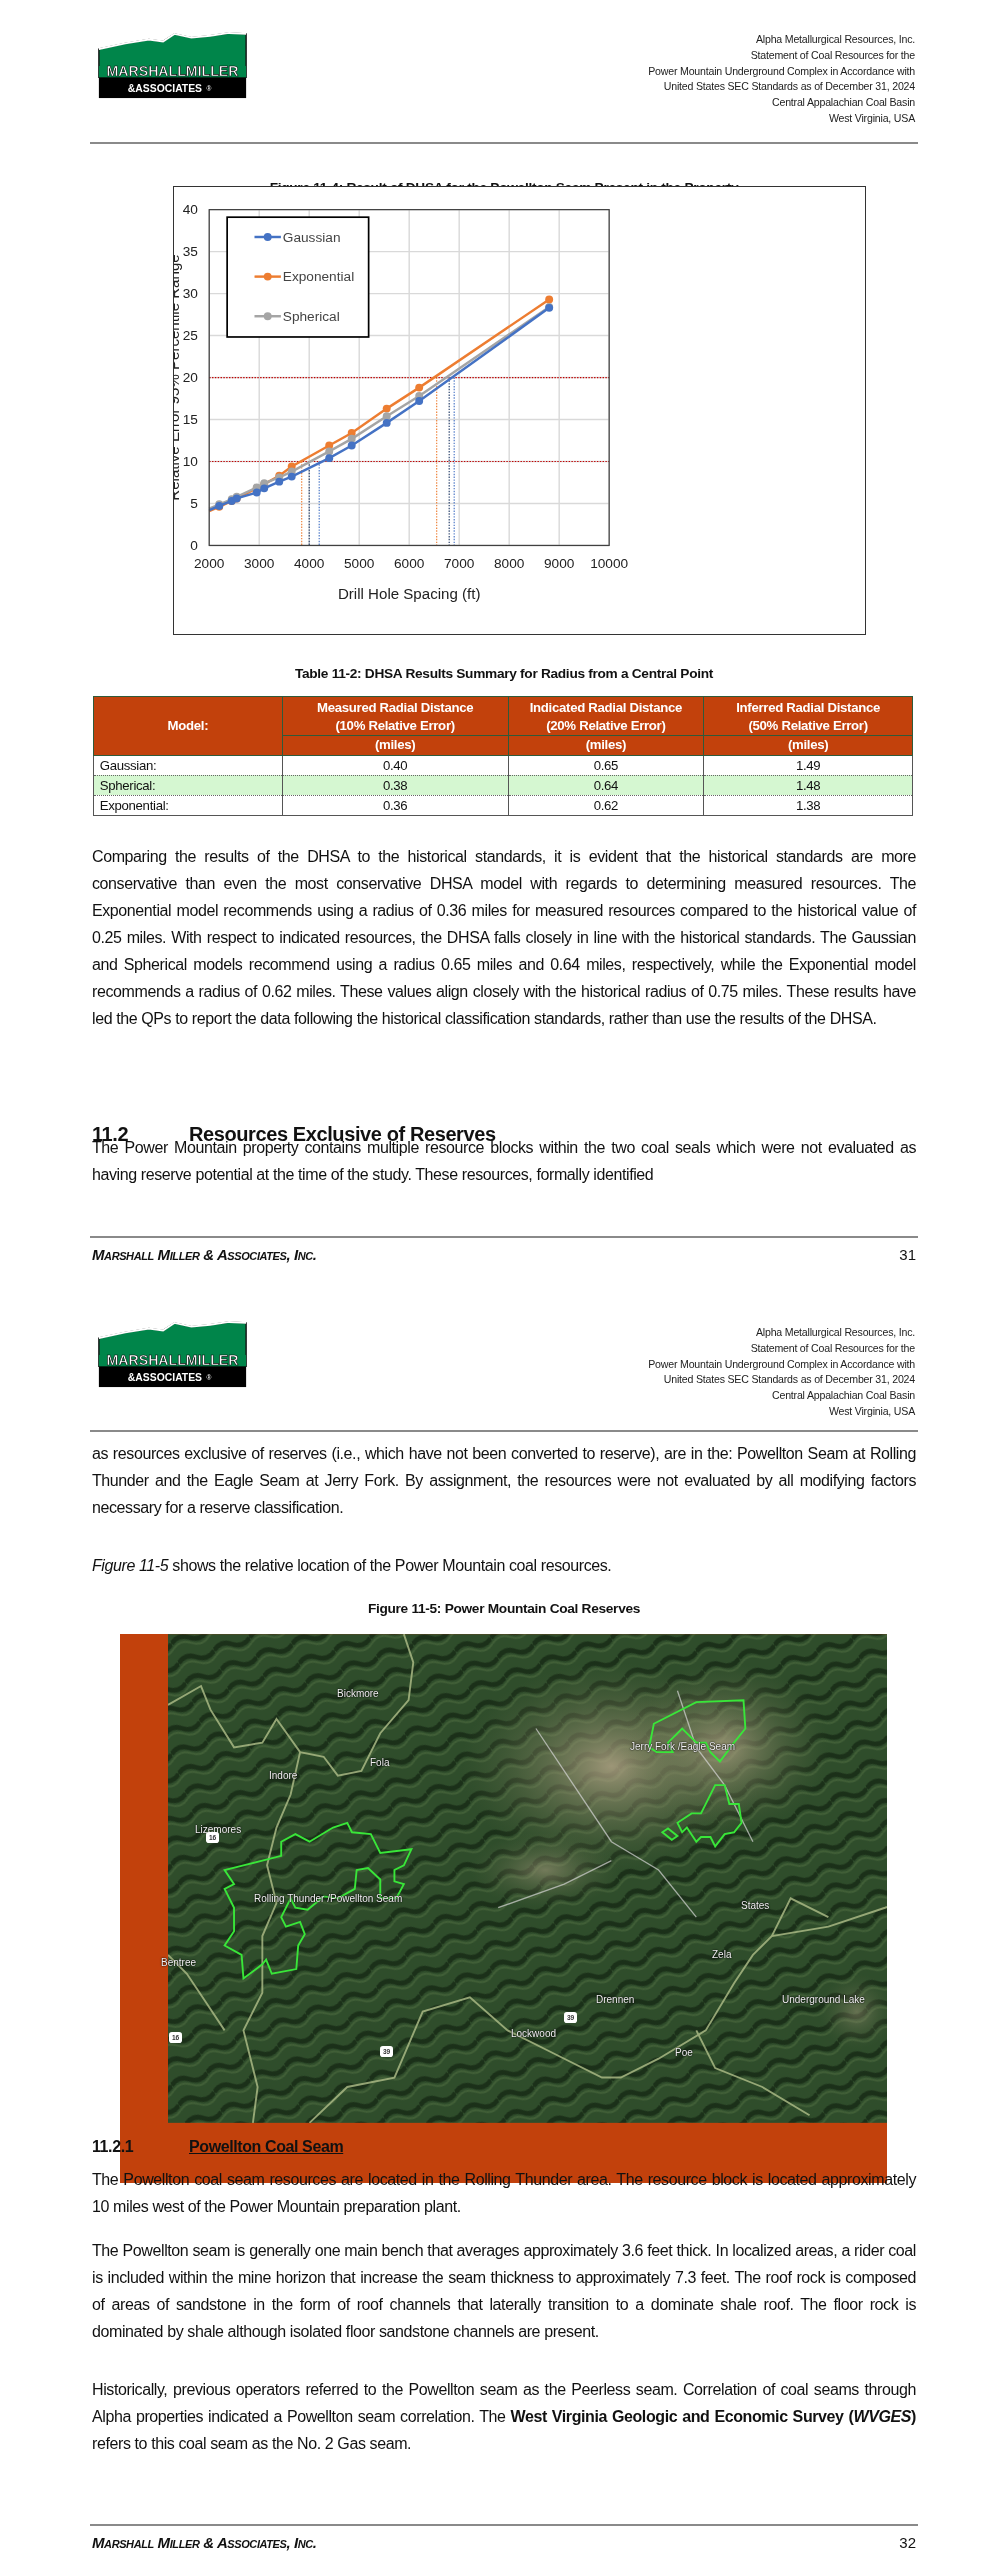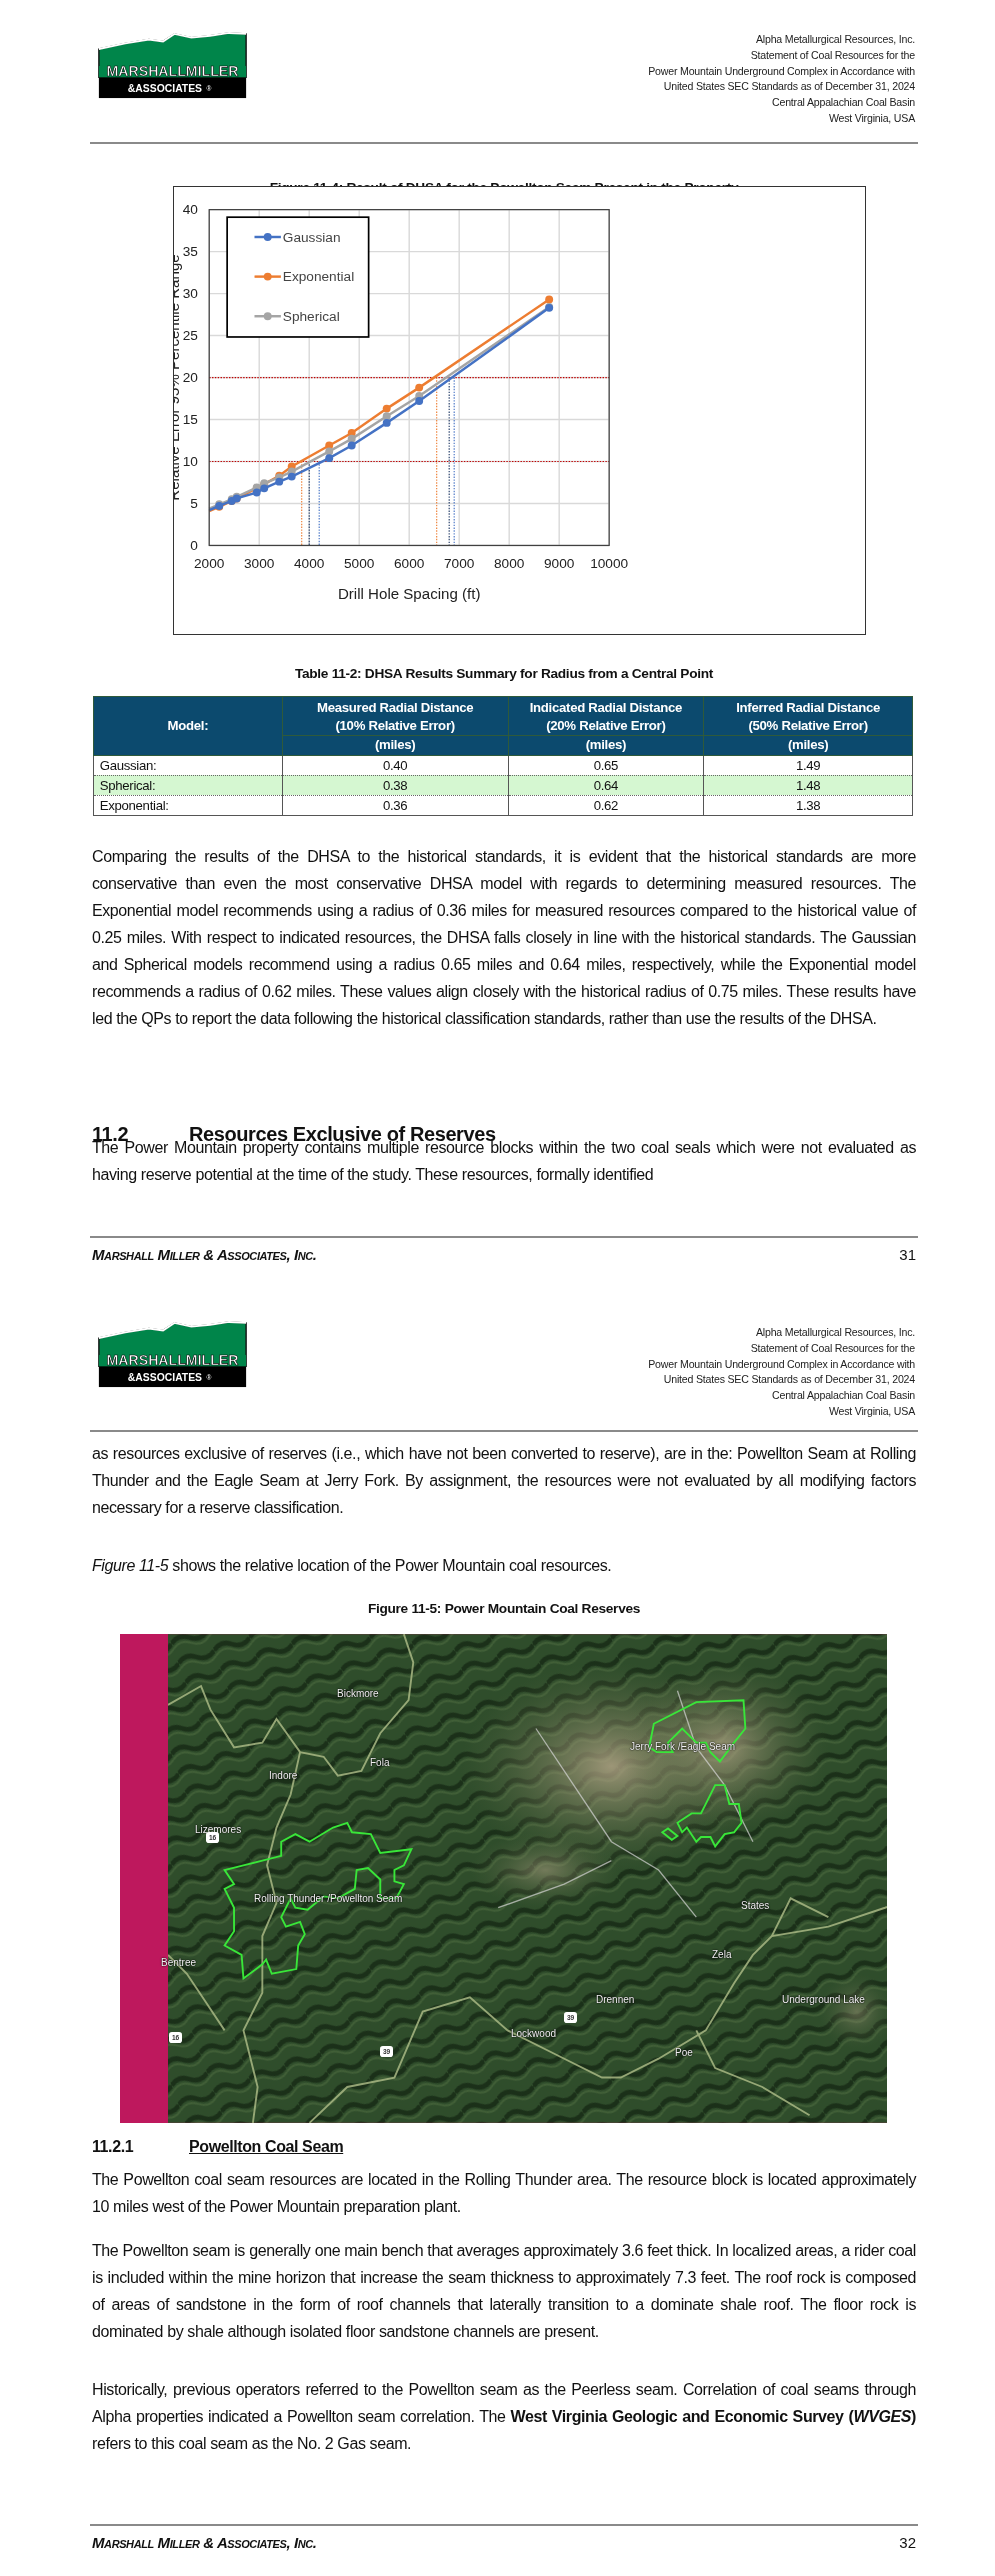--- a/index.html
+++ b/index.html
@@ -12,41 +12,41 @@
   .hr { position: absolute; left: 90px; width: 828px; height: 1.9px; background: #8a8a8a; }
 
   .caption { position: absolute; left: 90px; width: 828px; text-align: center; font-weight: bold; font-size: 13.7px; letter-spacing: -0.3px; }
 
   
   .chart-frame { position: absolute; left: 173px; top: 186px; width: 693px; height: 449px; border: 1.4px solid #333; background: #fff; }
   .chart-svg { position: absolute; left: 0; top: 0; }
 
   
   table.dhsa { position: absolute; left: 93px; top: 696px; width: 820px; border-collapse: collapse; font-size: 13.2px; letter-spacing: -0.3px; }
-  table.dhsa th { background: #0c4a6e; color: #fff; font-weight: bold; font-size: 13.2px; text-align: center; border: 0.9px solid #2f5a3a; padding: 0 1.9px; line-height: 18px; }
+  table.dhsa th { background: #c2410c; color: #fff; font-weight: bold; font-size: 13.2px; text-align: center; border: 0.9px solid #2f5a3a; padding: 0 1.9px; line-height: 18px; }
   table.dhsa td { text-align: center; border-left: 0.9px solid #555; border-right: 0.9px solid #555; padding: 0 2.8px; height: 20px; line-height: 19px; border-bottom: 0.9px dotted #666; }
   table.dhsa td.lbl { text-align: left; padding-left: 5.7px; }
   table.dhsa tr.alt td { background: #d5f7d1; }
   table.dhsa tr:last-child td { border-bottom: 1.4px solid #555; }
 
   
   .para { position: absolute; left: 92px; width: 824px; font-size: 16px; line-height: 27px; text-align: justify; letter-spacing: -0.4px; word-spacing: 0px; color: #111; }
   .h2 { position: absolute; left: 92px; font-size: 20px; font-weight: bold; letter-spacing: -0.4px; }
   .h2 .num { display: inline-block; width: 97px; }
   .h3 { position: absolute; left: 92px; font-size: 16px; font-weight: bold; letter-spacing: -0.4px; }
   .h3 .num { display: inline-block; width: 97px; }
   .h3 .ttl { text-decoration: underline; }
 
   
   .footer { position: absolute; left: 92px; width: 824px; font-size: 11px; }
   .footer .firm { font-style: italic; font-weight: bold; font-variant: small-caps; letter-spacing: -0.4px; font-size: 15px; }
   .footer .pg { position: absolute; right: 0; top: 0; font-size: 15px; }
 
   
-  .map { position: absolute; left: 120px; top: 1634px; width: 767px; height: 489px; overflow: hidden; background: #be185d; padding-left: 48px; }
+  .map { position: absolute; left: 120px; top: 1634px; width: 767px; height: 549px; overflow: hidden; background: #c2410c; padding-left: 48px; }
   .map-label { position: absolute; color: #f2f2f2; font-size: 10px; font-family: "Liberation Sans", sans-serif; text-shadow: 0 0 1.9px #000, 0 0 0.9px #000; white-space: nowrap; }
   .shield { position: absolute; width: 13.2px; height: 11.3px; background: #fff; color: #333; font-size: 6.6px; font-weight: bold; border-radius: 2.8px; text-align: center; line-height: 11.3px; }
 </style>
 </head>
 <body>
 
 <div>
 
   <svg class="logo" style="left:97px;top:30px;" viewBox="0 0 160 75">
     <polygon points="2,20 30,14 55,10 70,12 82,4 100,8 120,6 140,3 158,4 158,50 2,50" fill="#00854a" stroke="#111" stroke-width="1.5"></polygon>

